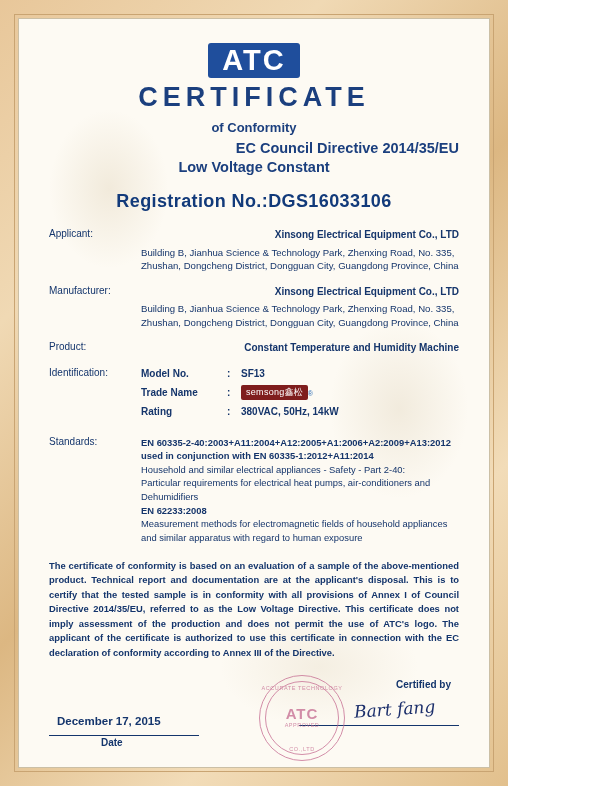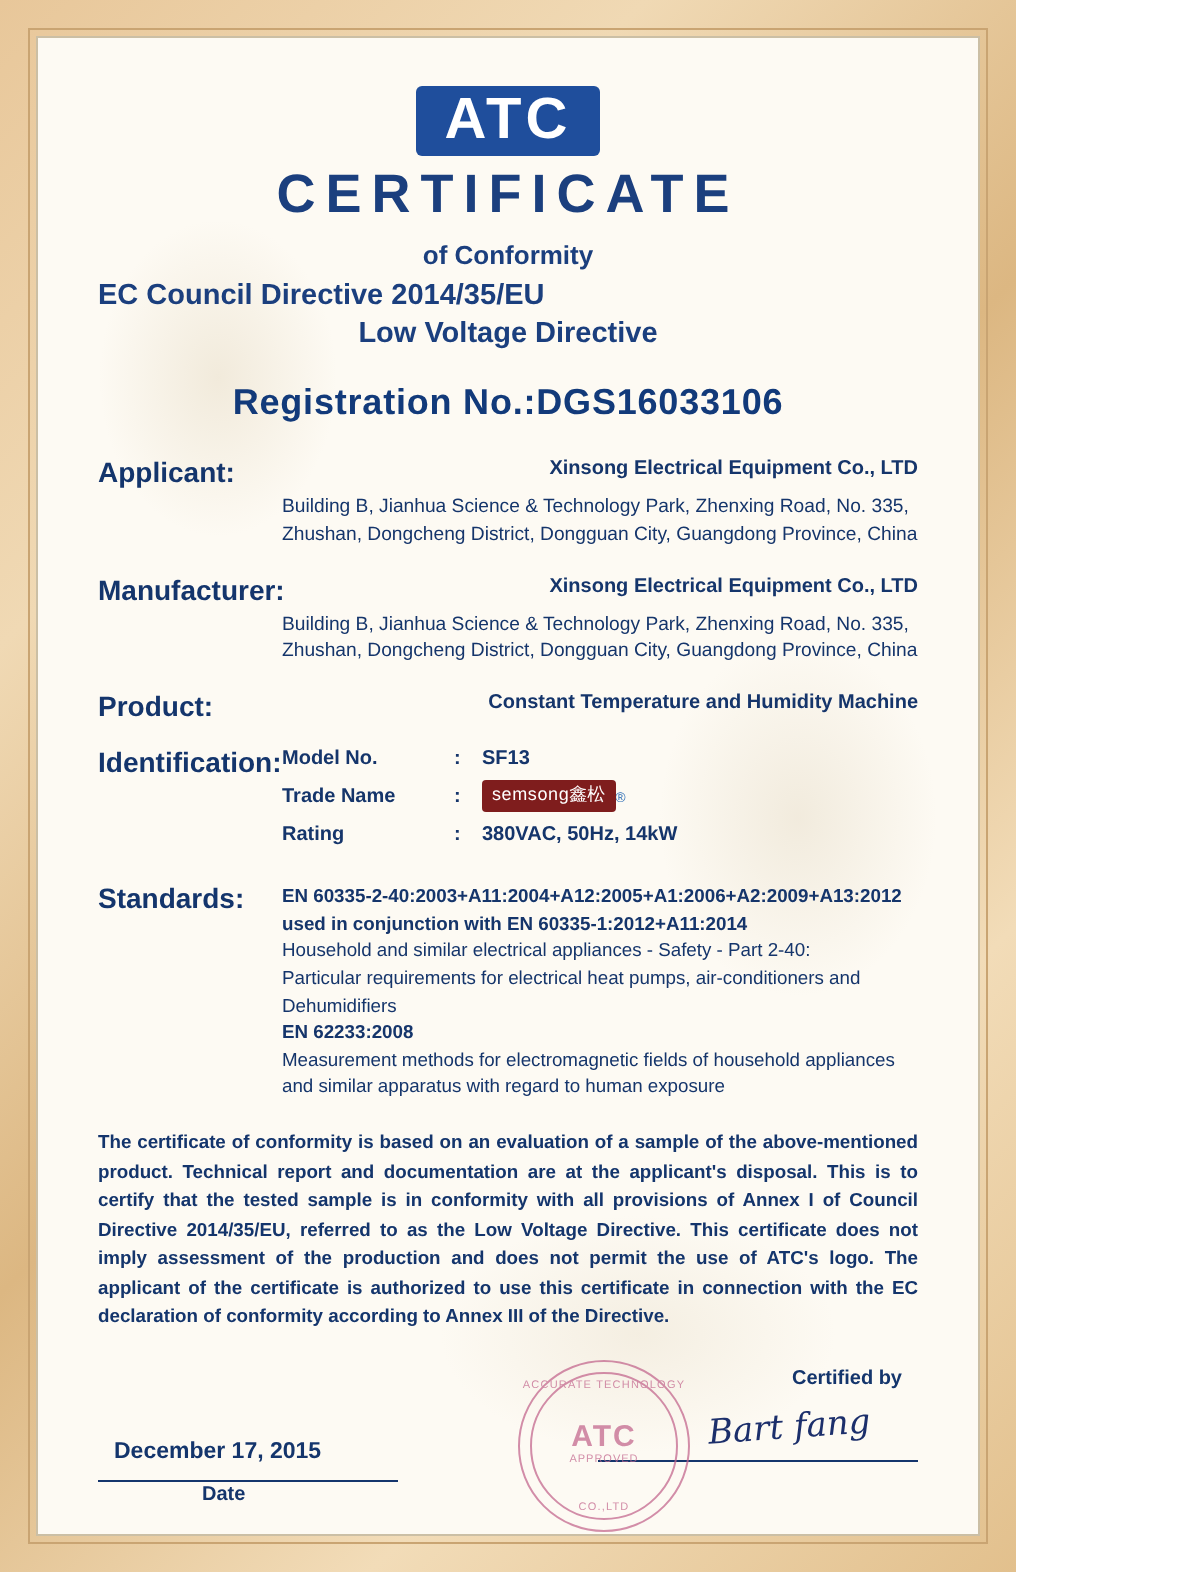--- a/index.html
+++ b/index.html
@@ -79,21 +79,21 @@
     margin-top: 4px;
   }
   .of-conformity {
     text-align: center;
     font-size: 13px;
     color: #1b3f7e;
     margin-top: 7px;
     font-weight: bold;
   }
   .directive {
-    text-align: left;
+    text-align: right;
     font-size: 14.5px;
     color: #1b3f7e;
     font-weight: bold;
     margin-top: 5px;
   }
   .lowvolt {
     text-align: center;
     font-size: 14.5px;
     color: #1b3f7e;
     font-weight: bold;
@@ -114,22 +114,22 @@
     font-size: 9.5px;
     color: #15356b;
   }
   .row {
     display: flex;
     margin-bottom: 3px;
   }
   .label {
     width: 92px;
     flex: 0 0 92px;
-    font-weight: bold;
-    font-size: 14px;
+    font-weight: normal;
+    font-size: 10px;
     color: #14356c;
   }
   .value {
     flex: 1;
     font-size: 9.6px;
     line-height: 1.42;
   }
   .value.bold { font-weight: bold; font-size: 10px; text-align: right; }
   .gap { height: 9px; }
 
@@ -322,21 +322,21 @@
 
     <div class="content">
 
       <div class="atc-logo-wrap">
         <span class="atc-logo">ATC</span>
       </div>
 
       <div class="cert-title">CERTIFICATE</div>
       <div class="of-conformity">of Conformity</div>
       <div class="directive">EC Council Directive 2014/35/EU</div>
-      <div class="lowvolt">Low Voltage Directive</div>
+      <div class="lowvolt">Low Voltage Constant</div>
       <div class="reg-no">Registration No.:DGS16033106</div>
 
       <div class="fields">
 
         <div class="row">
           <div class="label">Applicant:</div>
           <div class="value bold">Xinsong Electrical Equipment Co., LTD</div>
         </div>
         <div class="row">
           <div class="label"></div>

